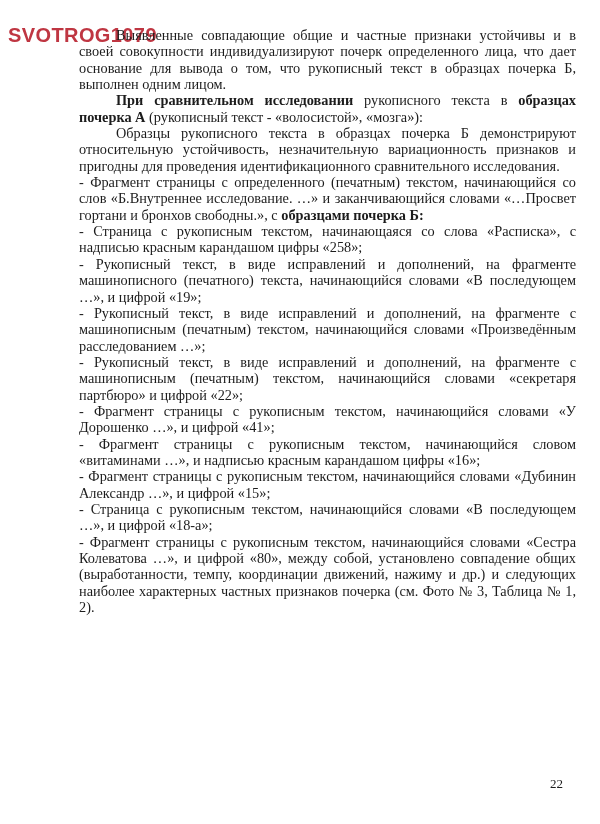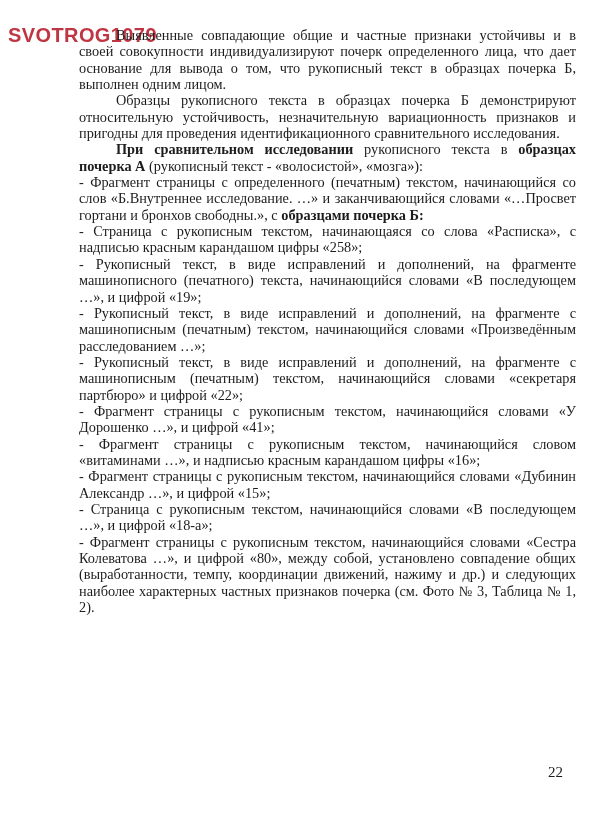--- a/index.html
+++ b/index.html
@@ -29,34 +29,34 @@
     font-size: 14.3px;
     line-height: 16.34px;
     text-align: justify;
   }
   .para { margin: 0; padding: 0; }
   .para.indent { text-indent: 37px; }
   .b { font-weight: bold; }
   .page-number {
     position: absolute;
     right: 37px;
-    bottom: 43px;
-    font-size: 15px;
+    bottom: 32px;
+    font-size: 13px;
   }
 </style>
 </head>
 <body>
 
 <div class="page">
   <div class="watermark" style="color: rgb(191, 54, 66);">SVOTROG1079</div>
 
   <div class="body-text">
       <p class="para indent"><span>Выявленные совпадающие общие и частные признаки устойчивы и в своей совокупности индивидуализируют почерк определенного лица, что дает основание для вывода о том, что рукописный текст в образцах почерка Б, выполнен одним лицом.</span></p>
+      <p class="para indent"><span class="b">При сравнительном исследовании</span><span> рукописного текста в </span><span class="b">образцах почерка А</span><span> (рукописный текст - «волосистой», «мозга»):</span></p>
       <p class="para indent"><span>Образцы рукописного текста в образцах почерка Б демонстрируют относительную устойчивость, незначительную вариационность признаков и пригодны для проведения идентификационного сравнительного исследования.</span></p>
-      <p class="para indent"><span class="b">При сравнительном исследовании</span><span> рукописного текста в </span><span class="b">образцах почерка А</span><span> (рукописный текст - «волосистой», «мозга»):</span></p>
       <p class="para"><span>- Фрагмент страницы с определенного (печатным) текстом, начинающийся со слов «Б.Внутреннее исследование. …» и заканчивающийся словами «…Просвет гортани и бронхов свободны.», с </span><span class="b">образцами почерка Б:</span></p>
       <p class="para"><span>- Страница с рукописным текстом, начинающаяся со слова «Расписка», с надписью красным карандашом цифры «258»;</span></p>
       <p class="para"><span>- Рукописный текст, в виде исправлений и дополнений, на фрагменте машинописного (печатного) текста, начинающийся словами «В последующем …», и цифрой «19»;</span></p>
       <p class="para"><span>- Рукописный текст, в виде исправлений и дополнений, на фрагменте с машинописным (печатным) текстом, начинающийся словами «Произведённым расследованием …»;</span></p>
       <p class="para"><span>- Рукописный текст, в виде исправлений и дополнений, на фрагменте с машинописным (печатным) текстом, начинающийся словами «секретаря партбюро» и цифрой «22»;</span></p>
       <p class="para"><span>- Фрагмент страницы с рукописным текстом, начинающийся словами «У Дорошенко …», и цифрой «41»;</span></p>
       <p class="para"><span>- Фрагмент страницы с рукописным текстом, начинающийся словом «витаминами …», и надписью красным карандашом цифры «16»;</span></p>
       <p class="para"><span>- Фрагмент страницы с рукописным текстом, начинающийся словами «Дубинин Александр …», и цифрой «15»;</span></p>
       <p class="para"><span>- Страница с рукописным текстом, начинающийся словами «В последующем …», и цифрой «18-а»;</span></p>
       <p class="para"><span>- Фрагмент страницы с рукописным текстом, начинающийся словами «Сестра Колеватова …», и цифрой «80», между собой, установлено совпадение общих (выработанности, темпу, координации движений, нажиму и др.) и следующих наиболее характерных частных признаков почерка (см. Фото № 3, Таблица № 1, 2).</span></p>

